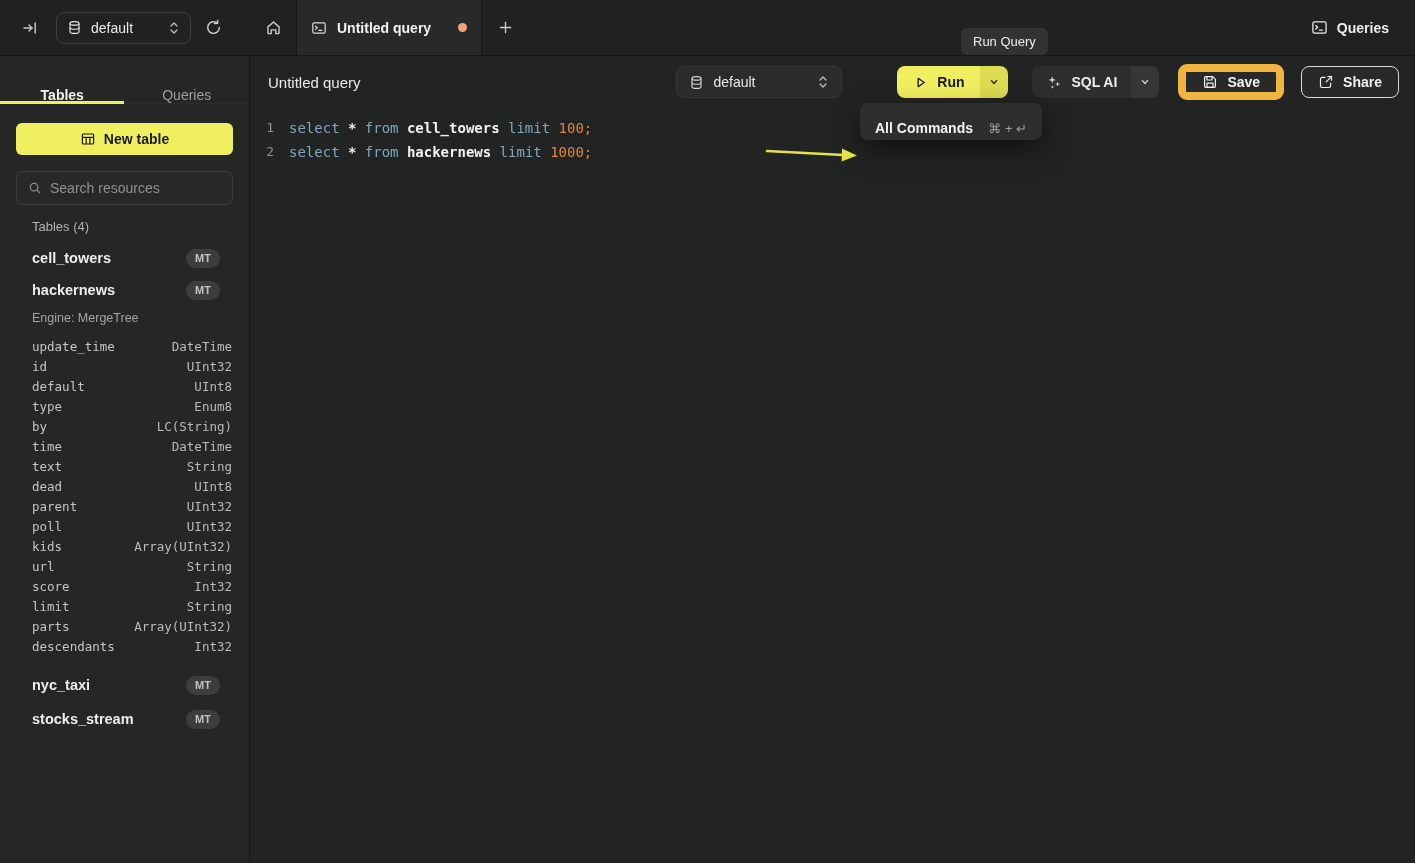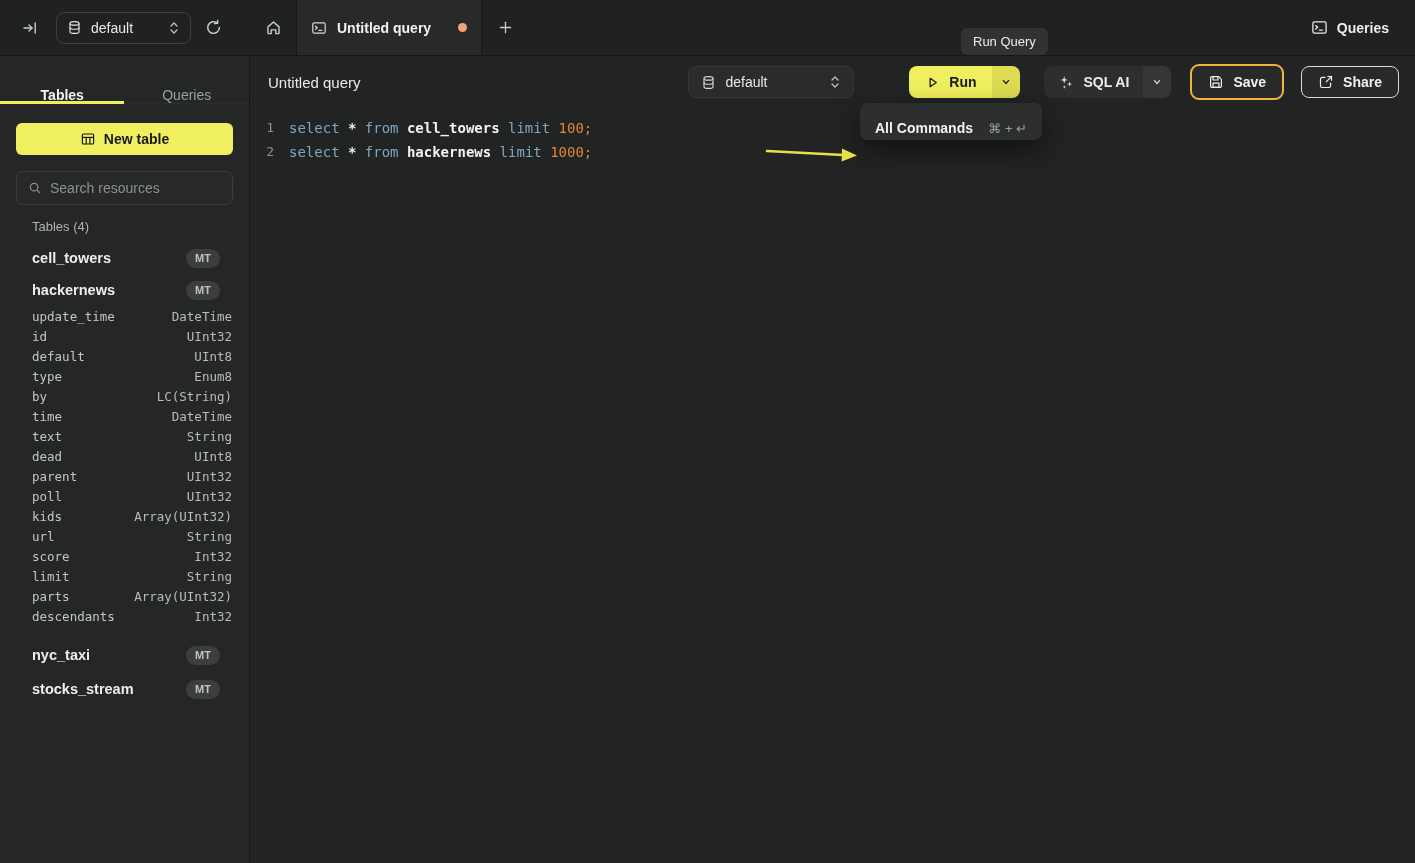--- a/index.html
+++ b/index.html
@@ -124,21 +124,21 @@
 
   .sqlai-btn {
     display:flex; height:32px; margin-right:19px; background:#2c2f2e; border-radius:8px; overflow:hidden; cursor:pointer;
   }
   .sqlai-main { display:flex; align-items:center; gap:9px; padding:0 14px; color:#eceeed; font-size:14px; font-weight:600; }
   .sqlai-caret { width:28px; display:flex; align-items:center; justify-content:center; background:#343736; color:#c9cdcb; border-left:1px solid #212423; }
 
   .save-btn {
     height:36px; padding:0 16px; margin-right:17px; background:#272a29; border-radius:9px; cursor:pointer;
     display:flex; align-items:center; gap:9px; color:#f1f3f2; font-size:14px; font-weight:600;
-    border:2px solid #ffffff;
+    border:8px solid #ffffff;
   }
   .share-btn {
     height:32px; padding:0 16px; background:#272a29; border:1px solid #d9dbda; border-radius:8px; cursor:pointer;
     display:flex; align-items:center; gap:9px; color:#f1f3f2; font-size:14px; font-weight:600;
   }
 
   
   .code-area {
     position:absolute; top:52px; left:0; padding-top:8px; cursor:text;
     font-family:"DejaVu Sans Mono", monospace; font-size:14px; line-height:24px;
@@ -293,20 +293,21 @@
 
     <div class="table-list">
       <div class="table-row">
         <span class="table-name">cell_towers</span>
         <span class="mt-badge">MT</span>
       </div>
       <div class="table-row">
         <span class="table-name">hackernews</span>
         <span class="mt-badge">MT</span>
       </div>
+      <div class="engine-line">Engine: MergeTree</div>
 
       <div class="col-row">
         <span class="col-name">update_time</span>
         <span class="col-type">DateTime</span>
       </div>
       <div class="col-row">
         <span class="col-name">id</span>
         <span class="col-type">UInt32</span>
       </div>
       <div class="col-row">

